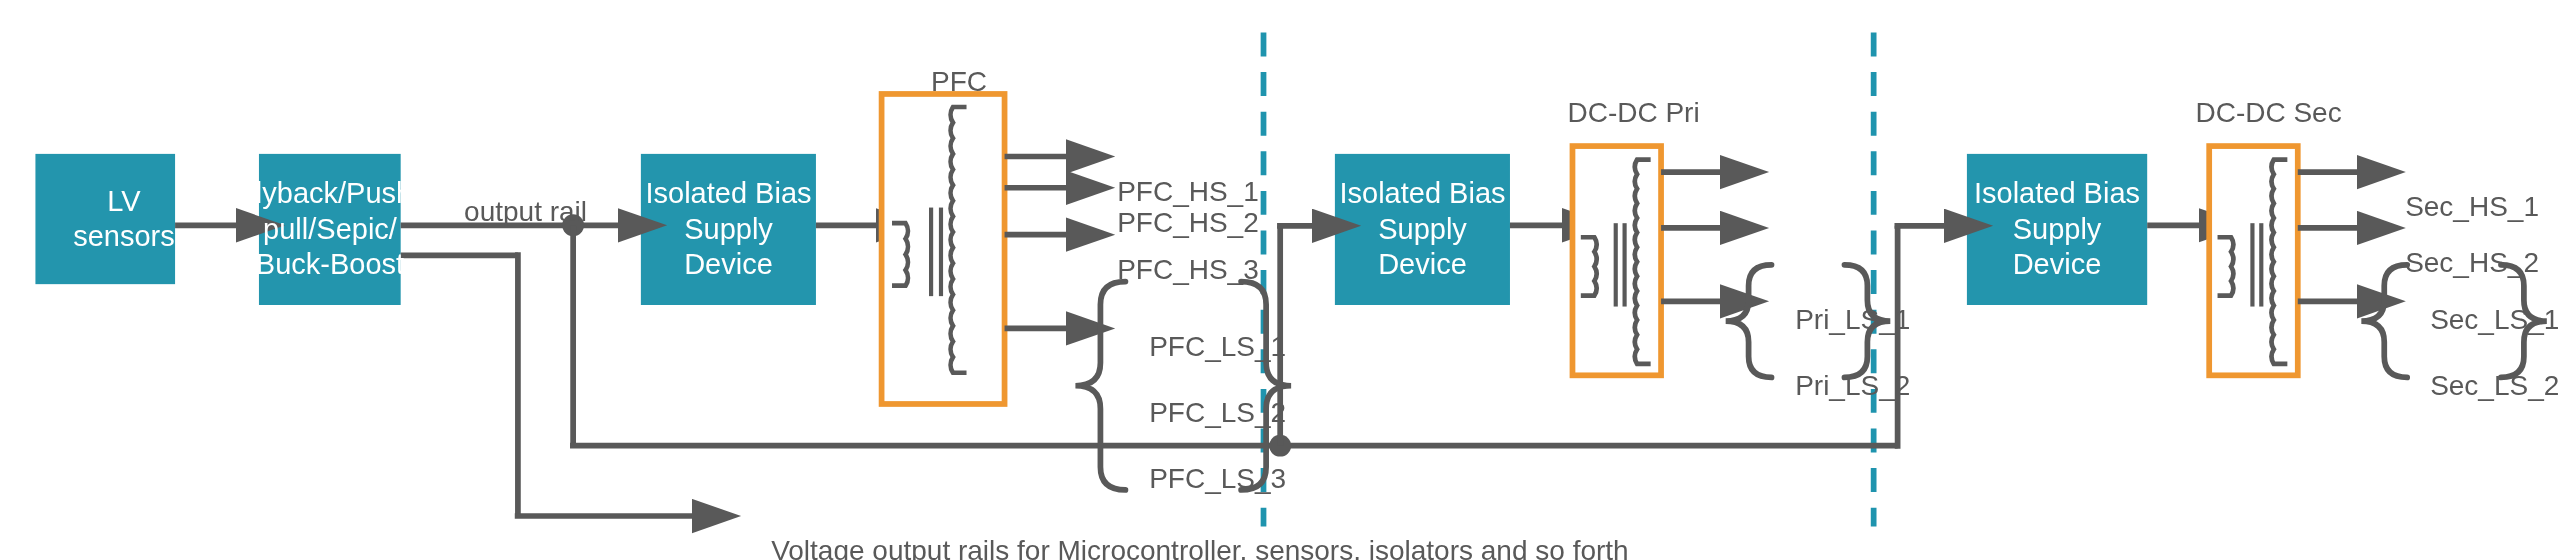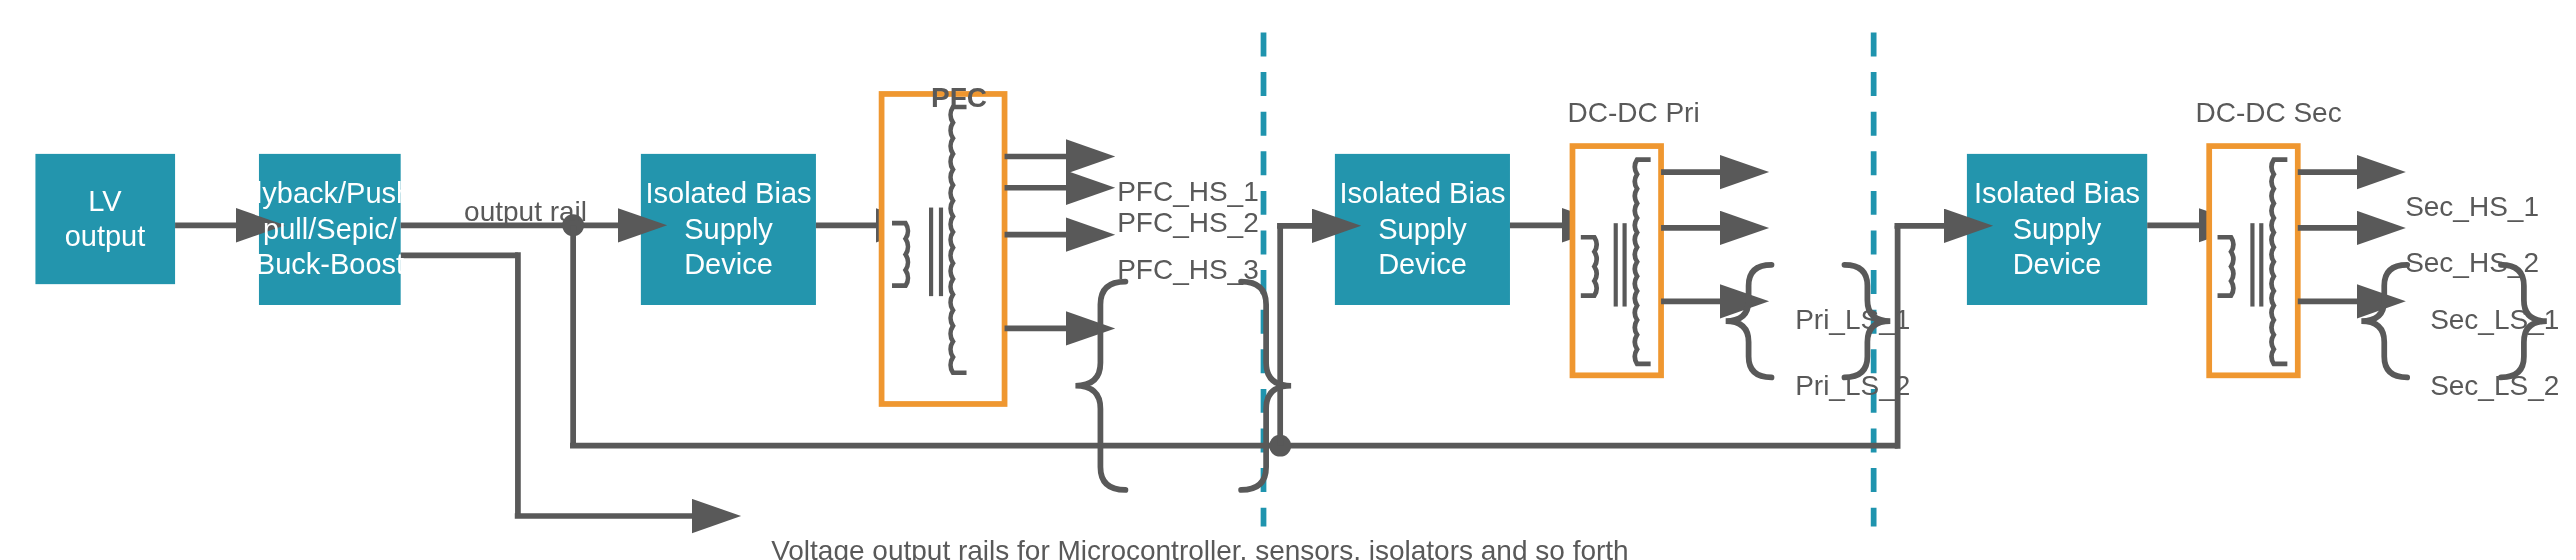--- a/index.html
+++ b/index.html
@@ -118,24 +118,24 @@
                a26,26 0 0 0 0,28 a26,26 0 0 0 0,28 a26,26 0 0 0 0,28 a26,26 0 0 0 0,28
                a26,26 0 0 0 0,28 a26,26 0 0 0 0,28 h26" fill="none" stroke="#595959" stroke-width="9"></path>
       <line x1="4410" y1="330" x2="4525" y2="330" stroke="#595959" stroke-width="11" marker-end="url(#ah)"></line>
       <line x1="4410" y1="437" x2="4525" y2="437" stroke="#595959" stroke-width="11" marker-end="url(#ah)"></line>
       <line x1="4410" y1="578" x2="4525" y2="578" stroke="#595959" stroke-width="11" marker-end="url(#ah)"></line>
     </g>
     <path d="M4620,508 q-44,0 -44,40 v28 q0,40 -44,40 q44,0 44,40 v28 q0,40 44,40" fill="none" stroke="#595959" stroke-width="11" stroke-linecap="round"></path>
     <path d="M4800,508 q44,0 44,40 v28 q0,40 44,40 q-44,0 -44,40 v28 q0,40 -44,40" fill="none" stroke="#595959" stroke-width="11" stroke-linecap="round"></path>
   </svg>
 
-  <div class="blk-text" style="left:35px;top:154px;width:140px;height:130px;">
+  <div class="blk-text" style="left:35px;top:154px;width:140px;height:130px;padding-left:19px;">
     <div>
       <span>LV</span><br>
-      <span>output</span>
+      <span>sensors</span>
     </div>
   </div>
 
   <div class="blk-text" style="left:259px;top:154px;width:142px;height:151px;justify-content:center;">
     <div>
       <span>Flyback/Push-</span><br>
       <span>pull/Sepic/</span><br>
       <span>Buck-Boost</span>
     </div>
   </div>
@@ -166,40 +166,45 @@
 
   <div class="lbl center" style="left:393px;top:96px;width:234px;">
     <br>
     <span>output rail</span>
   </div>
 
   <div class="lbl" style="left:740px;top:501px;">
     <span>Voltage output rails for Microcontroller, sensors, isolators and so forth</span>
   </div>
 
-  <div class="lbl center" style="left:881px;top:48px;width:125px;font-weight:bold;">
+  <div class="lbl center" style="left:881px;top:32px;width:125px;">
     <span>PFC</span>
   </div>
 
   <div class="lbl center" style="left:2162px;top:63px;width:182px;">
     <span>DC-DC Sec</span>
   </div>
 
   <div class="lbl center" style="left:1527px;top:63px;width:182px;">
     <span>DC-DC Pri</span>
   </div>
 
   <div class="lbl" style="left:1086px;top:142px;">
     <span>PFC_HS_1</span>
   </div>
   <div class="lbl" style="left:1086px;top:173px;">
     <span>PFC_HS_2</span>
   </div>
   <div class="lbl" style="left:1086px;top:220px;">
     <span>PFC_HS_3</span>
+  </div>
+  <div class="lbl" style="left:1118px;top:297px;">
+    <span>PFC_LS_1</span><br>
+    <span>PFC_LS_2</span><br>
+    <span>PFC_LS_3</span>
   </div>
 
   <div class="lbl" style="left:1764px;top:270px;">
     <span>Pri_LS_1</span><br>
     <span>Pri_LS_2</span>
   </div>
 
   <div class="lbl" style="left:2374px;top:157px;">
     <span>Sec_HS_1</span>
   </div>

